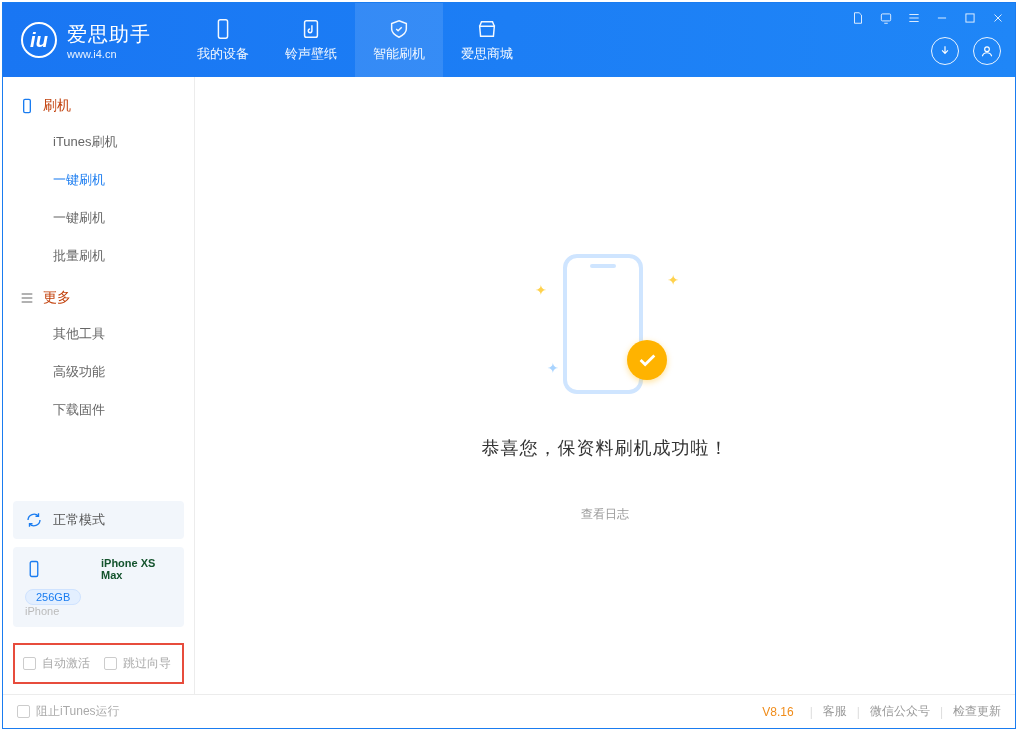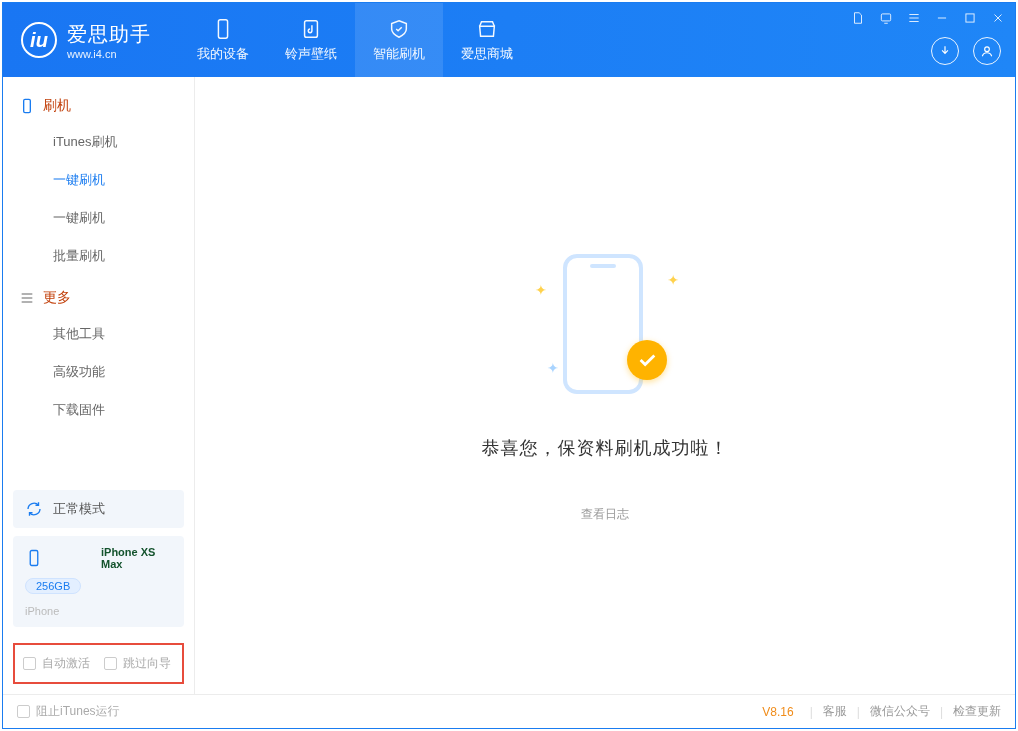--- a/index.html
+++ b/index.html
@@ -38,21 +38,21 @@
 .side-item.active { color: #1a7cf0; }
 
 .side-device { margin: 8px 10px 8px; }
 .dev-card { background: #f2f6fb; border-radius: 4px; padding: 10px 12px; margin-bottom: 8px; display: flex; align-items: center; gap: 10px; cursor: pointer; }
 .dev-card .dicon { width: 18px; height: 18px; }
 .dev-card .dicon svg { width: 18px; height: 18px; fill: none; stroke: #1a7cf0; stroke-width: 1.8; }
 .dev-mode { color: #555; font-size: 13px; }
 .dev-name { color: #14532d; font-weight: 600; font-size: 11px; padding-left: 48px; }
 .dev-sub { margin-top: 6px; }
 .dev-capacity { display:inline-block; background:#e3efff; color:#1a7cf0; border:1px solid #cfe3ff; border-radius:10px; padding:1px 10px; font-size:11px; }
-.dev-type { color:#bbb; font-size:11px; margin-top:11px; }
+.dev-type { color:#bbb; font-size:11px; margin-top:0; }
 
 .option-row { border: 2px solid #e74c3c; margin: 0 10px 10px; padding: 10px 8px; display: flex; gap: 14px; }
 .ck { display: flex; align-items: center; gap: 6px; font-size: 12px; color: #aaa; cursor: pointer; }
 .ck .box { width: 13px; height: 13px; border: 1px solid #ccc; border-radius: 2px; }
 
 
 .main { flex: 1; display: flex; flex-direction: column; align-items: center; justify-content: center; position: relative; }
 .illus { width: 160px; height: 160px; position: relative; margin-bottom: 28px; }
 .phone { position:absolute; left:38px; top:6px; width:80px; height:140px; border:4px solid #cfe5ff; border-radius:14px; background:#fff; }
 .phone:before { content:""; position:absolute; top:6px; left:50%; transform:translateX(-50%); width:26px; height:4px; background:#cfe5ff; border-radius:3px; }

